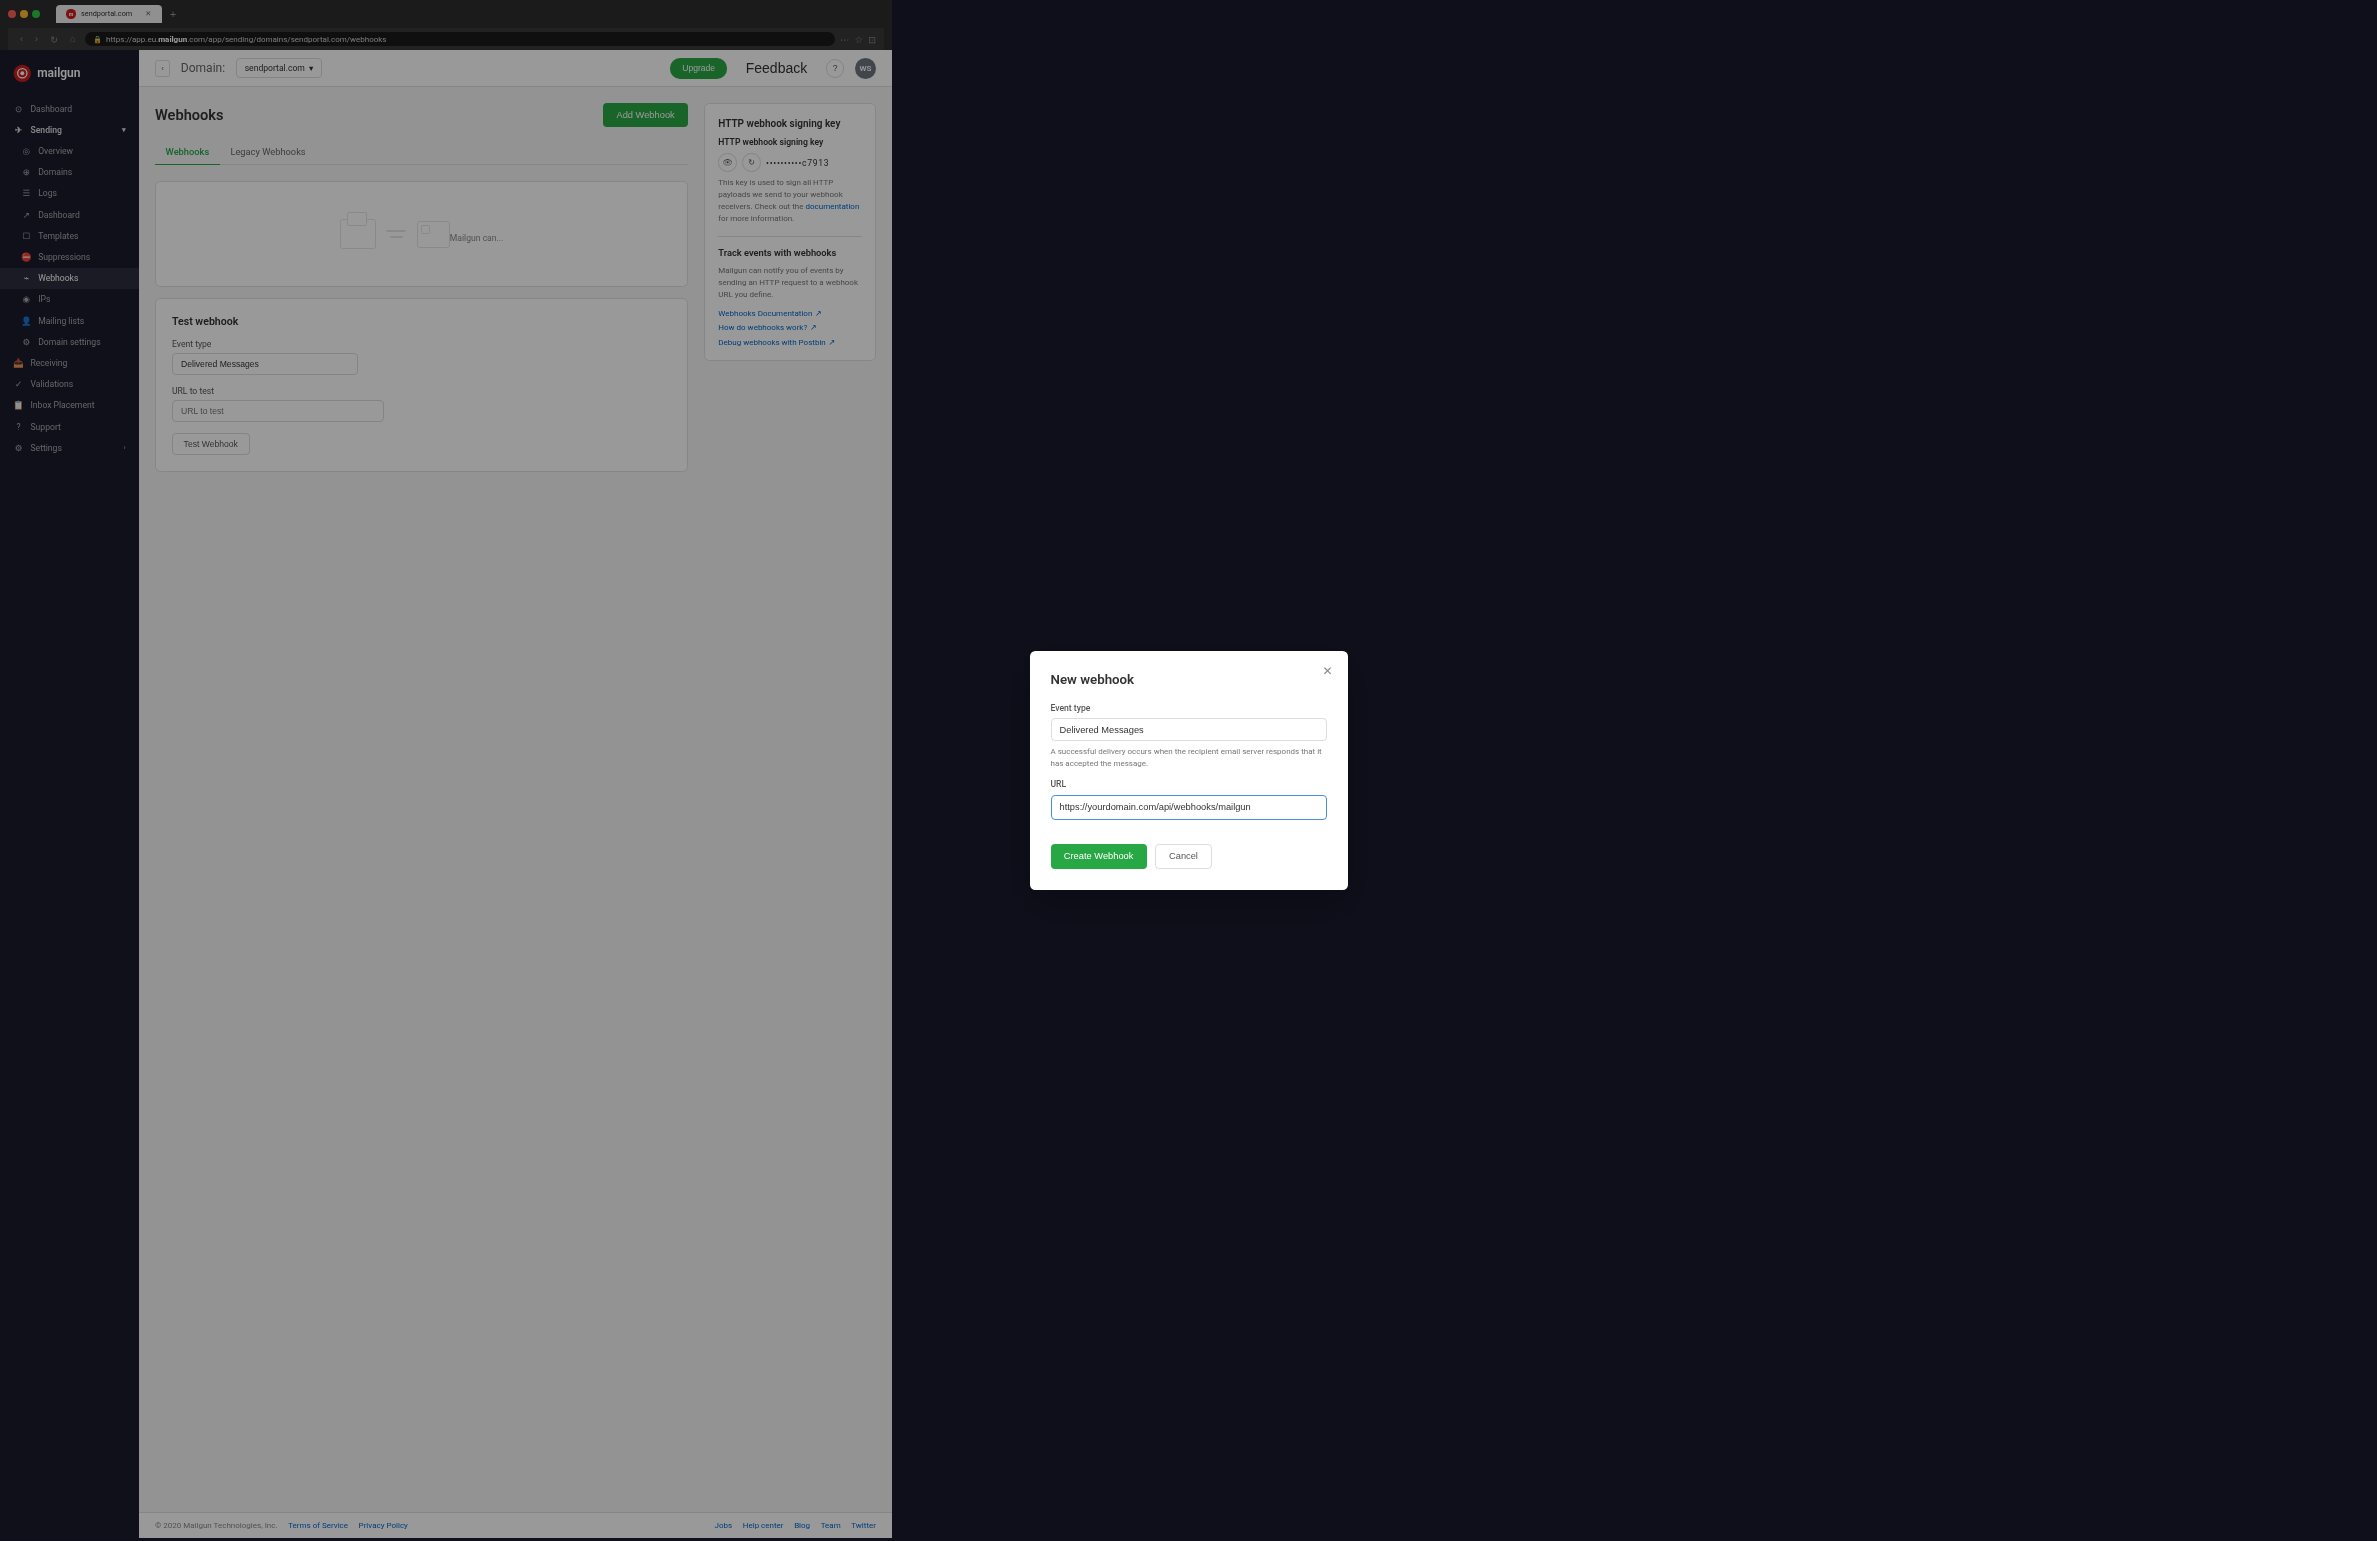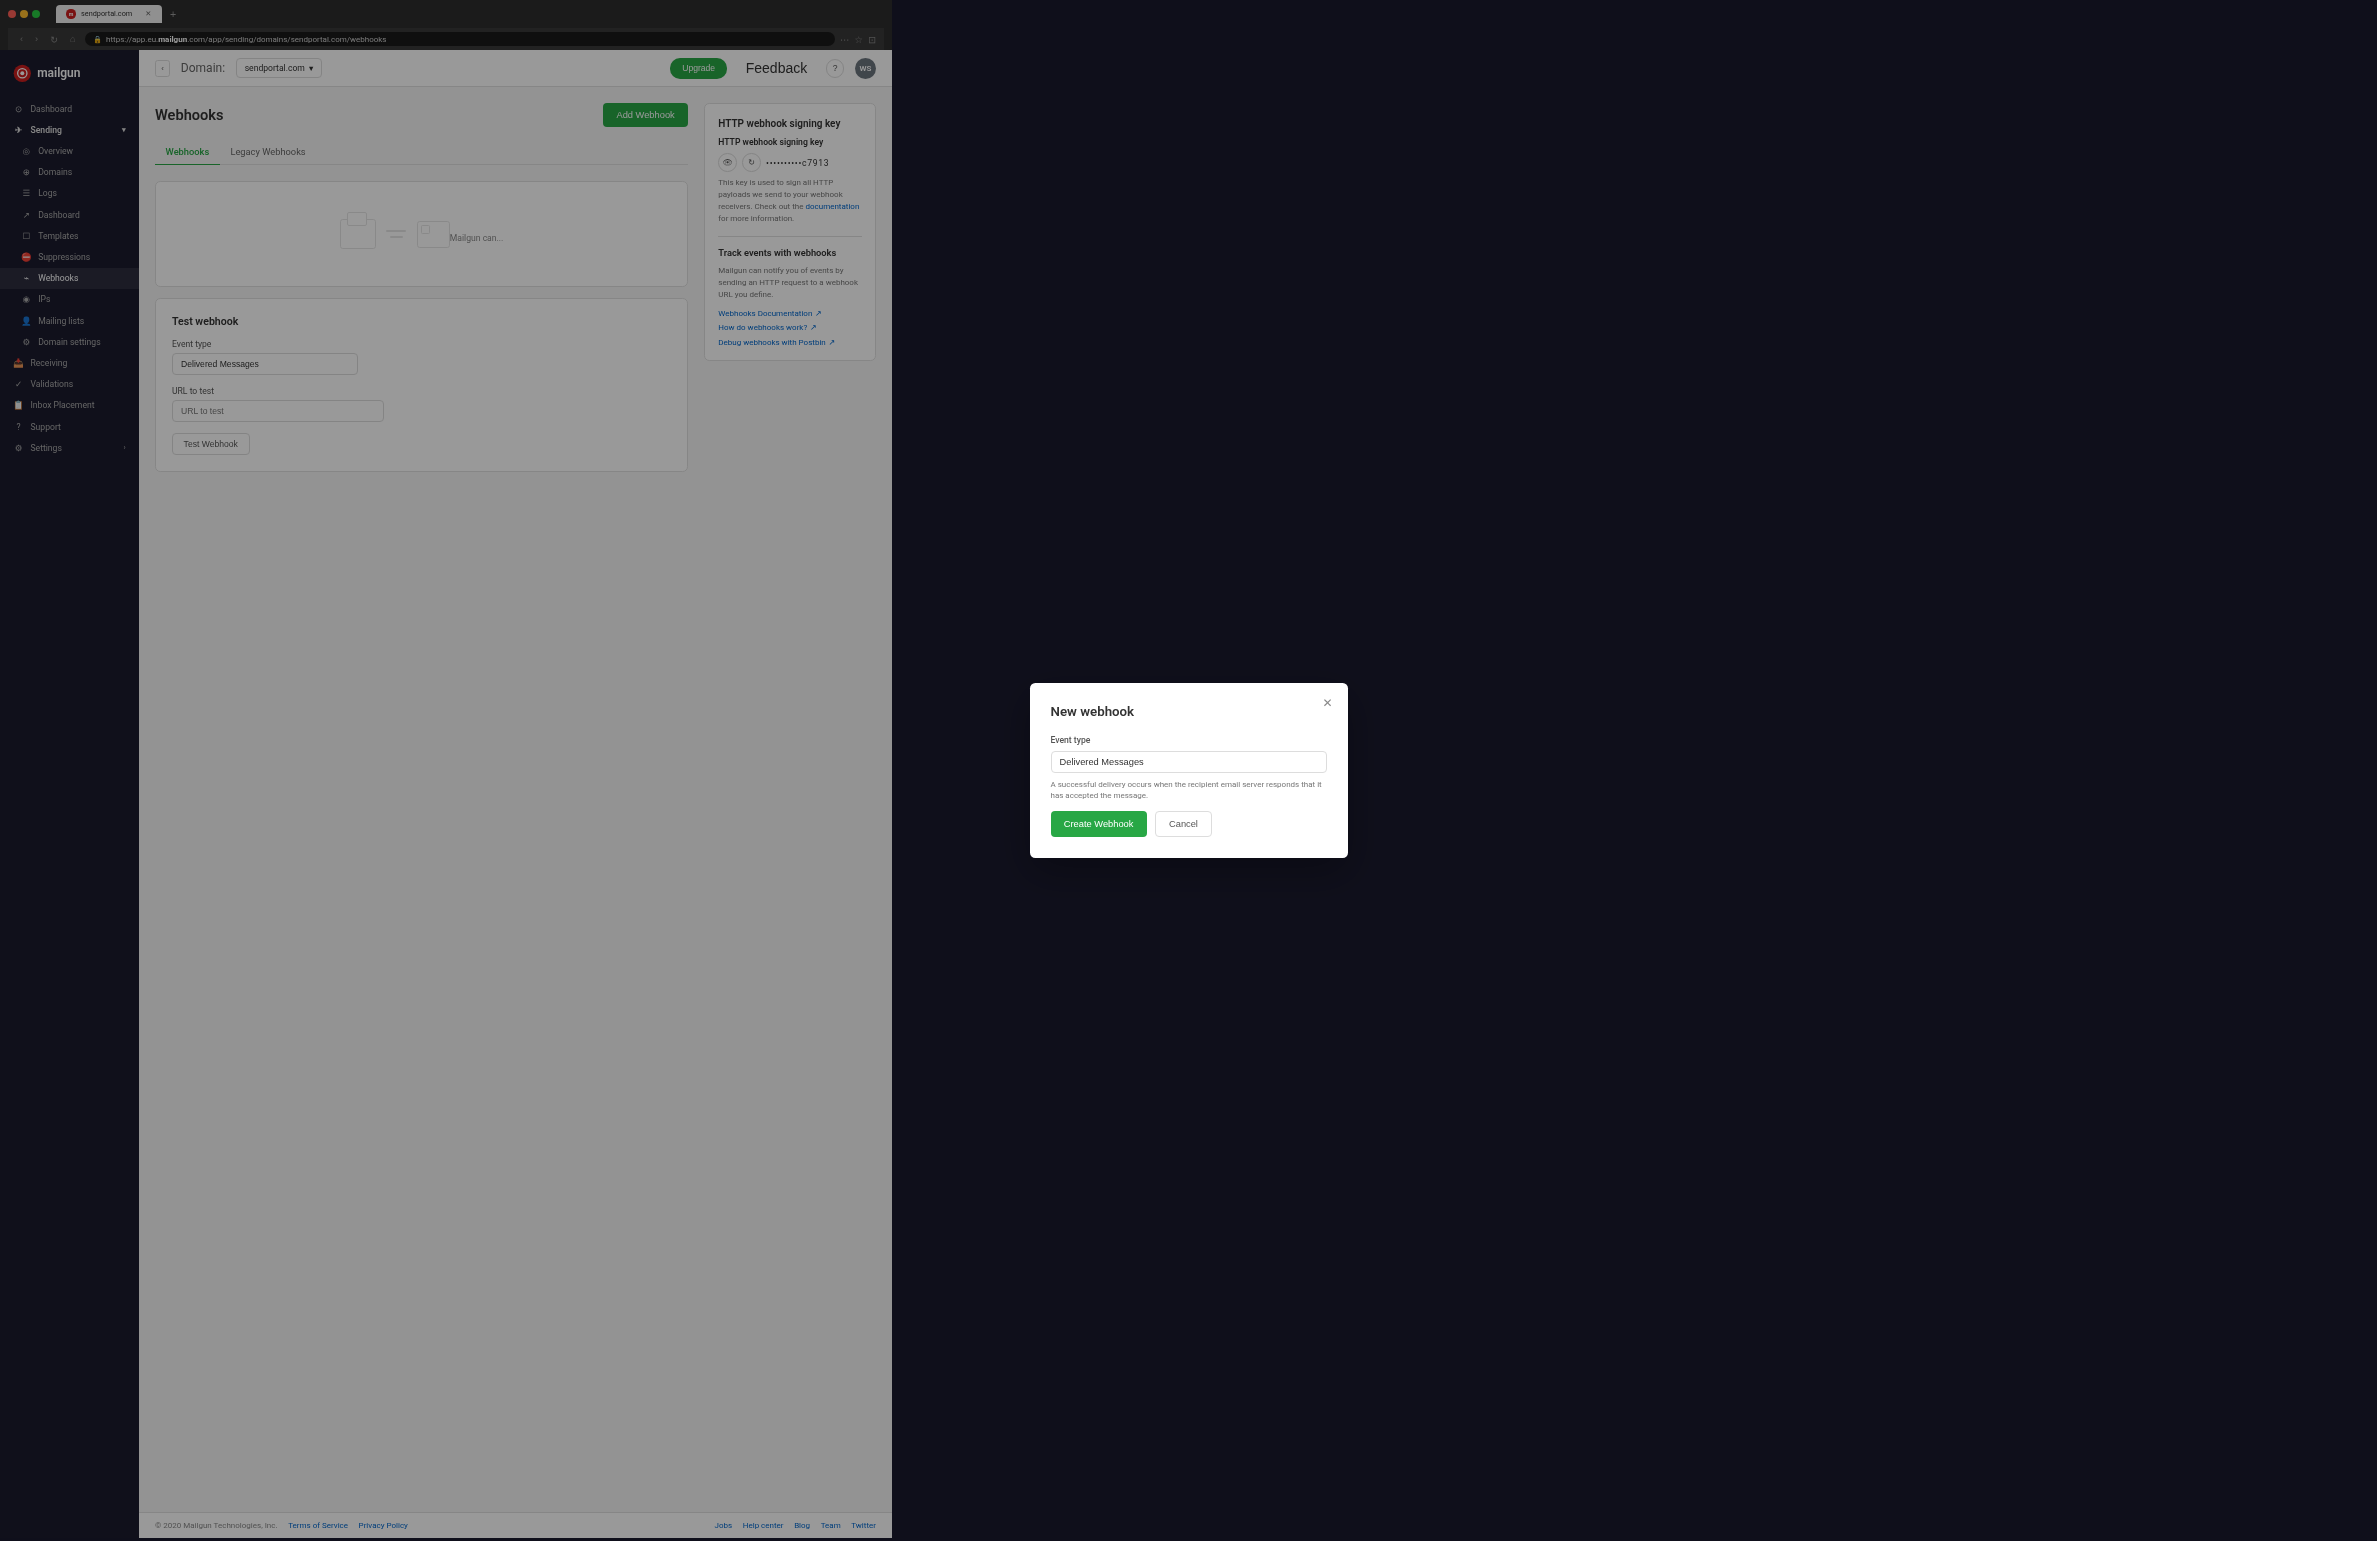--- a/index.html
+++ b/index.html
@@ -363,20 +363,24 @@
     <h2 class="modal-title">New webhook</h2>
 
     <div class="form-group">
       <label class="modal-label">Event type</label>
       <select class="modal-select">
         <option>Delivered Messages</option>
       </select>
       <p class="modal-hint">A successful delivery occurs when the recipient email server responds that it has accepted the message.</p>
     </div>
 
+    <div class="form-group">
+      <label class="modal-label">URL</label>
+      <input class="modal-input" type="text" value="https://yourdomain.com/api/webhooks/mailgun" style="">
+    </div>
 
     <div class="modal-actions">
       <button class="modal-submit-btn">Create Webhook</button>
       <button class="modal-cancel-btn">Cancel</button>
     </div>
   </div>
 </div>
 
 
 </body></html>

